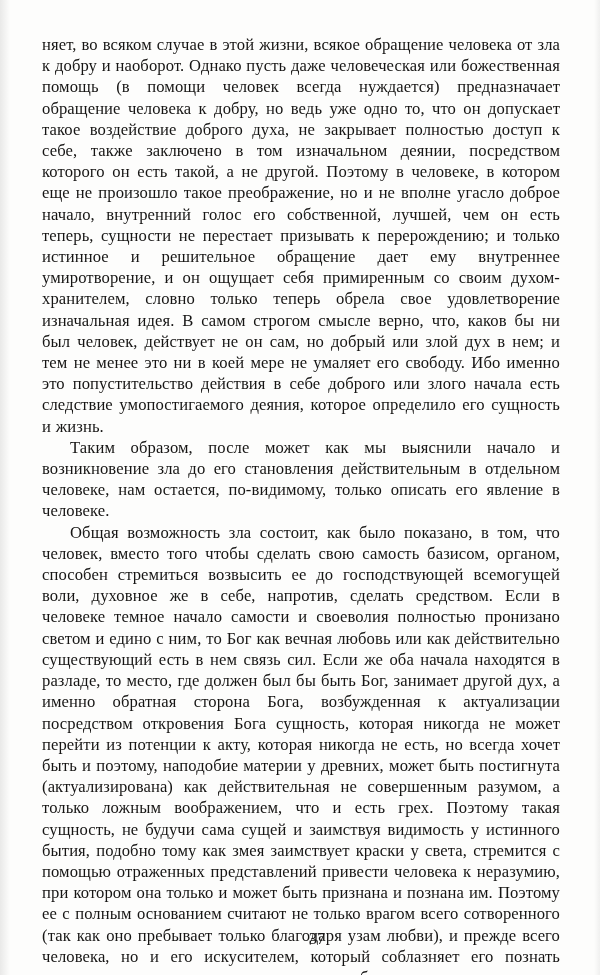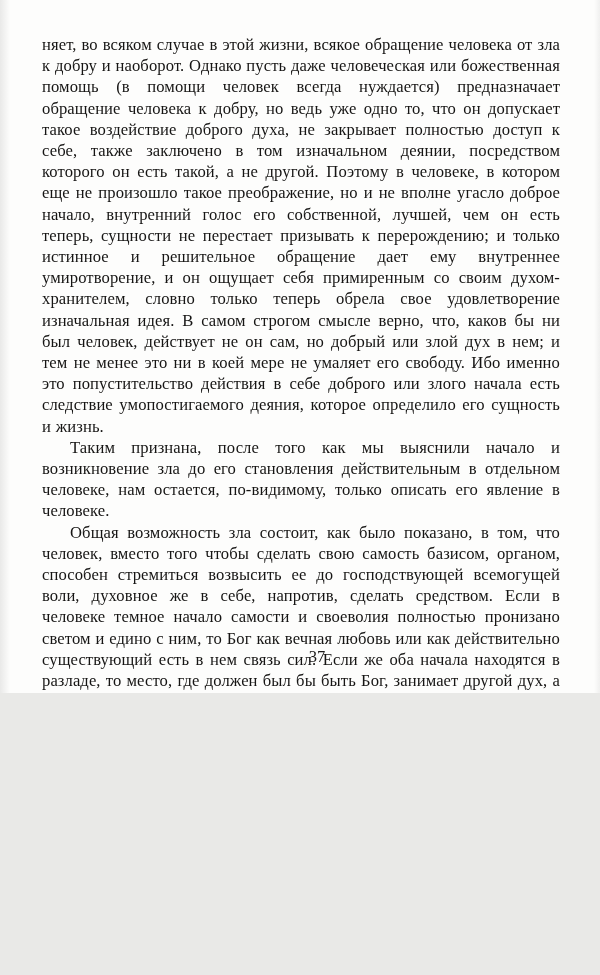--- a/index.html
+++ b/index.html
@@ -3,21 +3,21 @@
 <meta charset="utf-8">
 <style>
   html, body {
     margin: 0;
     padding: 0;
     background: #e9e9e7;
   }
   .scan-page {
     position: relative;
     width: 600px;
-    height: 693px;
+    height: 975px;
     margin: 0 auto;
     background: #fdfdfc;
     color: #161514;
     font-family: "Liberation Serif", "DejaVu Serif", serif;
     overflow: hidden;
     box-sizing: border-box;
   }
   
   .scan-page::before {
     content: "";
@@ -63,17 +63,17 @@
     color: #1a1918;
     padding-left: 34px;
   }
 </style>
 </head>
 <body>
 
 <div class="scan-page">
   <div class="text-block">
     <p class="para no-indent">няет, во всяком случае в этой жизни, всякое обращение человека от зла к добру и наоборот. Однако пусть даже человеческая или божественная помощь (в помощи человек всегда нуждается) предназначает обращение человека к добру, но ведь уже одно то, что он допускает такое воздействие доброго духа, не закрывает полностью доступ к себе, также заключено в том изначальном деянии, посредством которого он есть такой, а не другой. Поэтому в человеке, в котором еще не произошло такое преображение, но и не вполне угасло доброе начало, внутренний голос его собственной, лучшей, чем он есть теперь, сущности не перестает призывать к перерождению; и только истинное и решительное обращение дает ему внутреннее умиротворение, и он ощущает себя примиренным со своим духом-хранителем, словно только теперь обрела свое удовлетворение изначальная идея. В самом строгом смысле верно, что, каков бы ни был человек, действует не он сам, но добрый или злой дух в нем; и тем не менее это ни в коей мере не умаляет его свободу. Ибо именно это попустительство действия в себе доброго или злого начала есть следствие умопостигаемого деяния, которое определило его сущность и жизнь.</p>
-    <p class="para indent">Таким признана, после того как мы выяснили начало и возникновение зла до его становления действительным в отдельном человеке, нам остается, по-видимому, только описать его явление в человеке.</p>
+    <p class="para indent">Таким образом, после может как мы выяснили начало и возникновение зла до его становления действительным в отдельном человеке, нам остается, по-видимому, только описать его явление в человеке.</p>
     <p class="para indent">Общая возможность зла состоит, как было показано, в том, что человек, вместо того чтобы сделать свою самость базисом, органом, способен стремиться возвысить ее до господствующей всемогущей воли, духовное же в себе, напротив, сделать средством. Если в человеке темное начало самости и своеволия полностью пронизано светом и едино с ним, то Бог как вечная любовь или как действительно существующий есть в нем связь сил. Если же оба начала находятся в разладе, то место, где должен был бы быть Бог, занимает другой дух, а именно обратная сторона Бога, возбужденная к актуализации посредством откровения Бога сущность, которая никогда не может перейти из потенции к акту, которая никогда не есть, но всегда хочет быть и поэтому, наподобие материи у древних, может быть постигнута (актуализирована) как действительная не совершенным разумом, а только ложным воображением, что и есть грех. Поэтому такая сущность, не будучи сама сущей и заимствуя видимость у истинного бытия, подобно тому как змея заимствует краски у света, стремится с помощью отраженных представлений привести человека к неразумию, при котором она только и может быть признана и познана им. Поэтому ее с полным основанием считают не только врагом всего сотворенного (так как оно пребывает только благодаря узам любви), и прежде всего человека, но и его искусителем, который соблазняет его познать ложные радости и допустить в свое воображение не-сущее; этому способствует собственная склон-</p>
   </div>
   <div class="page-number">37</div>
 </div>
 
 </body></html>

